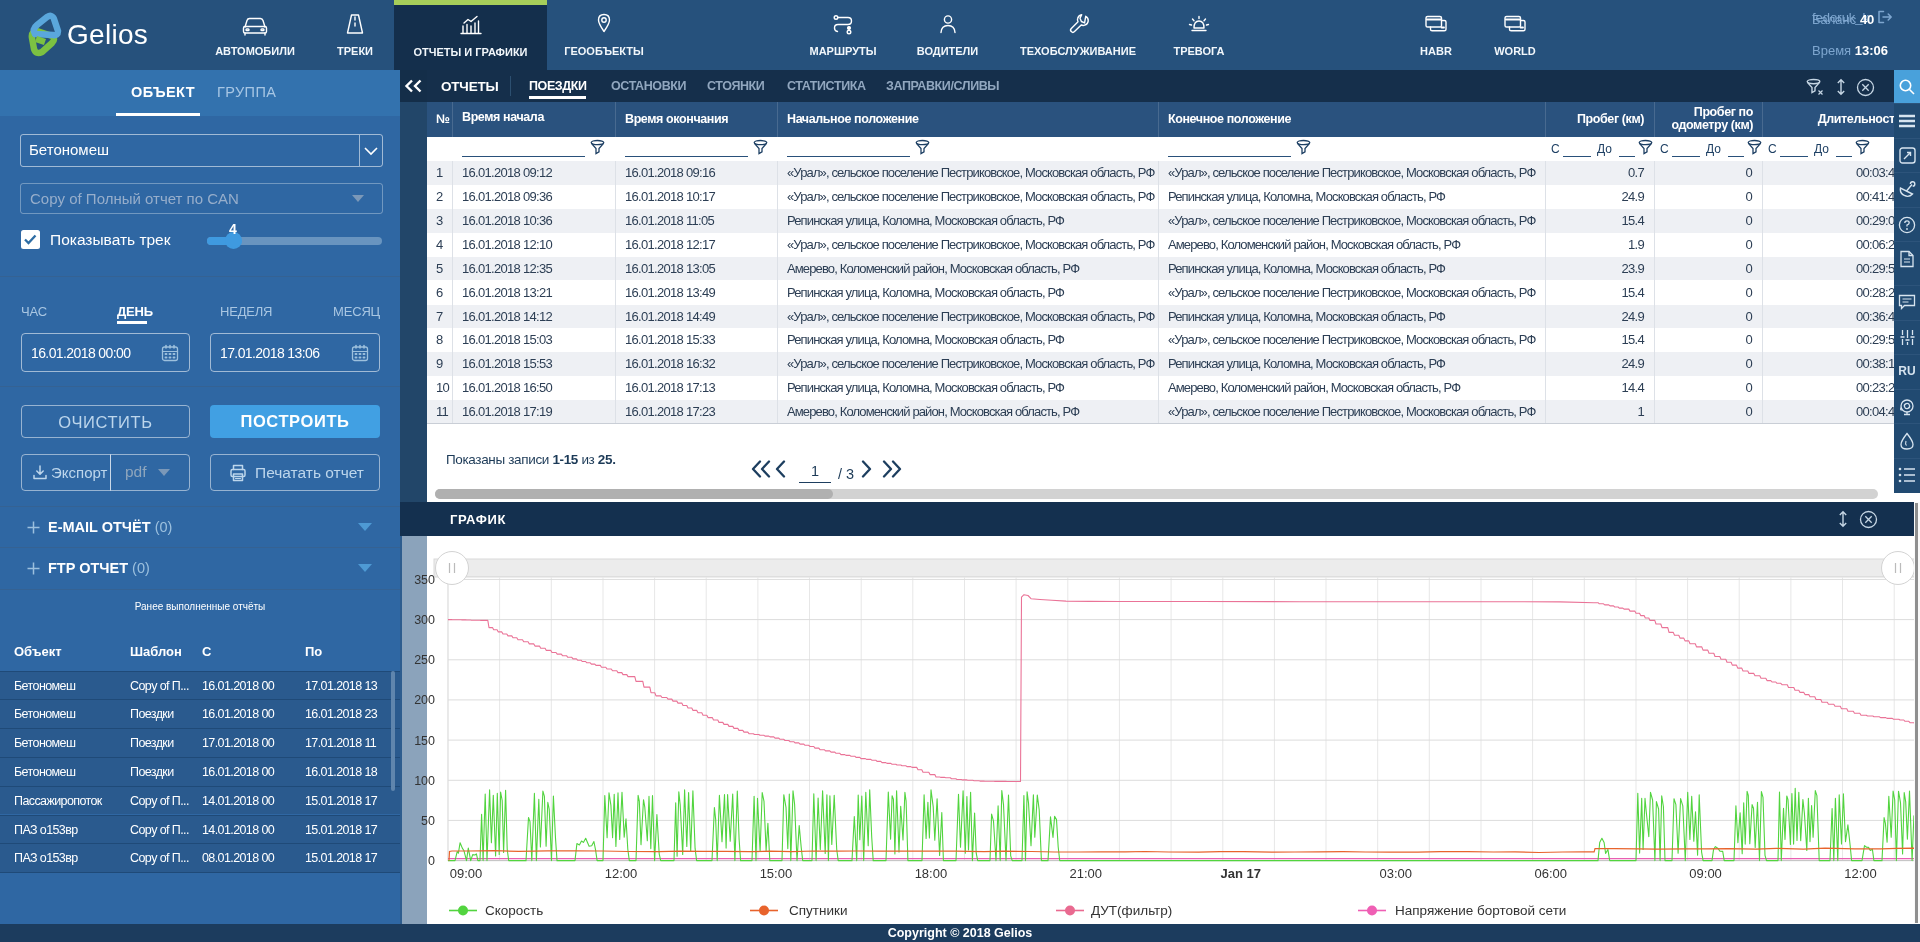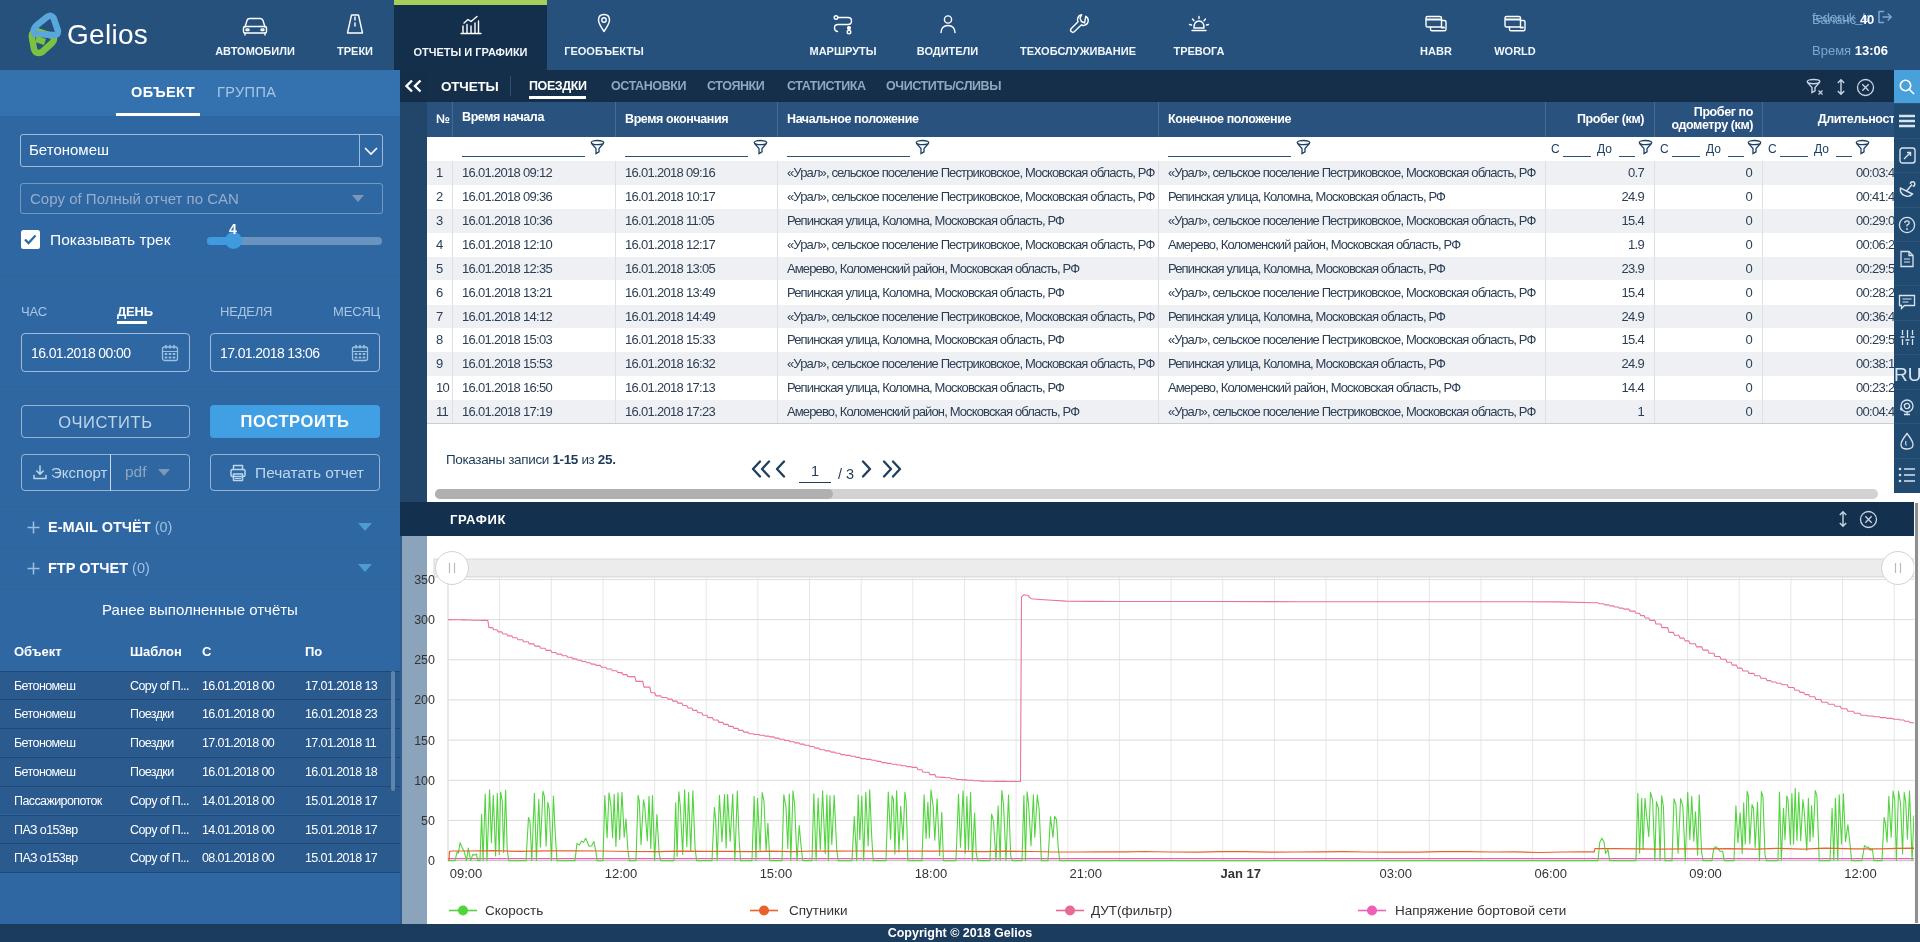--- a/index.html
+++ b/index.html
@@ -187,21 +187,21 @@
       </svg></div>
     <div class="a" style="left:48px;top:449px;font-size:14.5px;font-weight:bold;color:#fff">E-MAIL ОТЧЁТ <span style="color:#9cc0de;font-weight:normal">(0)</span></div>
     <div class="a caret" style="left:358px;top:453px;border-top-color:#4e9ad4;border-left-width:7px;border-right-width:7px;border-top-width:8px"></div>
     <div class="a divl" style="top:477px"></div>
     <div class="a" style="left:27px;top:491px"><svg width="13" height="13" viewBox="0 0 13 13" stroke="#9cc0de" stroke-width="1.5">
         <path d="M6.5 0.5 L6.5 12.5 M0.5 6.5 L12.5 6.5"></path>
       </svg></div>
     <div class="a" style="left:48px;top:490px;font-size:14.5px;font-weight:bold;color:#fff">FTP ОТЧЕТ <span style="color:#9cc0de;font-weight:normal">(0)</span></div>
     <div class="a caret" style="left:358px;top:494px;border-top-color:#4e9ad4;border-left-width:7px;border-right-width:7px;border-top-width:8px"></div>
     <div class="a divl" style="top:519px"></div>
-    <div class="a" style="left:0px;top:531px;width:400px;text-align:center;font-size:15px;color:#fff">Ранее выполненные отчёты</div>
+    <div class="a" style="left:0px;top:531px;width:400px;text-align:center;font-size:10px;color:#fff">Ранее выполненные отчёты</div>
     <div class="a" style="left:14px;top:574px;font-size:13px;font-weight:bold">Объект</div>
     <div class="a" style="left:130px;top:574px;font-size:13px;font-weight:bold">Шаблон</div>
     <div class="a" style="left:202px;top:574px;font-size:13px;font-weight:bold">С</div>
     <div class="a" style="left:305px;top:574px;font-size:13px;font-weight:bold">По</div>
     <div class="a sr" style="top:600.5px">
       <span style="left:14px">Бетономеш</span>
       <span style="left:130px">Copy of П...</span>
       <span style="left:202px">16.01.2018 00</span>
       <span style="left:305px">17.01.2018 13</span>
     </div>
@@ -249,21 +249,21 @@
       <path d="M9 1.5 L3.5 7 L9 12.5 M17.5 1.5 L12 7 L17.5 12.5"></path>
     </svg></div>
 <div class="a" id="secbar"></div>
 <div class="a stab" style="left:441px;color:#fff;font-size:13.5px;letter-spacing:-0.2px">ОТЧЕТЫ</div>
 <div class="a" style="left:510px;top:76px;width:1px;height:20px;background:#2c4f70"></div>
 <div class="a stab" style="left:529px;color:#fff">ПОЕЗДКИ</div>
 <div class="a" style="left:529px;top:96px;width:57px;height:3px;background:#fff"></div>
 <div class="a stab" style="left:611px">ОСТАНОВКИ</div>
 <div class="a stab" style="left:707px">СТОЯНКИ</div>
 <div class="a stab" style="left:787px">СТАТИСТИКА</div>
-<div class="a stab" style="left:886px">ОЧИСТИТЬ/СЛИВЫ</div>
+<div class="a stab" style="left:886px">ЗАПРАВКИ/СЛИВЫ</div>
 <div class="a" style="left:1805px;top:78px"><svg width="19" height="18" viewBox="0 0 19 18" fill="none" stroke="#c6d6e4" stroke-width="1.4">
       <ellipse cx="8.5" cy="3.6" rx="6.3" ry="2.1"></ellipse>
       <path d="M2.4 4.4 L7 9.5 L7 14.6 L10 12.9 L10 9.5 L14.6 4.4"></path>
       <path d="M13.5 12.5 L17.5 16.5 M17.5 12.5 L13.5 16.5" stroke-width="1.2"></path>
     </svg></div>
 <div class="a" style="left:1835px;top:78px"><svg width="12" height="18" viewBox="0 0 12 18" fill="none" stroke="#c6d6e4" stroke-width="1.4">
       <path d="M6 2 L6 16 M2.8 5 L6 1.8 L9.2 5 M2.8 13 L6 16.2 L9.2 13"></path>
     </svg></div>
 <div class="a" style="left:1856px;top:78px"><svg width="19" height="19" viewBox="0 0 19 19" fill="none" stroke="#c6d6e4" stroke-width="1.3">
       <circle cx="9.5" cy="9.5" r="8"></circle>
@@ -492,21 +492,21 @@
       </svg></div>
     <div class="tbi" style="top:215px;height:34.5px;padding-top:8px"><svg width="18" height="16" viewBox="0 0 18 16" fill="none" stroke="#d7e4ef" stroke-width="1.3">
         <path d="M1.5 1.5 L16.5 1.5 L16.5 11.5 L6.5 11.5 L3.5 14.5 L3.5 11.5 L1.5 11.5 Z"></path>
         <path d="M4.5 5 L13.5 5 M4.5 8 L10.5 8" stroke-width="1.1"></path>
       </svg></div>
     <div class="tbi" style="top:249.5px;height:34.5px;padding-top:8px"><svg width="17" height="17" viewBox="0 0 17 17" fill="none" stroke="#d7e4ef" stroke-width="1.3">
         <path d="M3.5 1 L3.5 6 M3.5 10 L3.5 16 M8.5 1 L8.5 9 M8.5 13 L8.5 16 M13.5 1 L13.5 6 M13.5 10 L13.5 16"></path>
         <path d="M1.5 8 L5.5 8 M6.5 11 L10.5 11 M11.5 8 L15.5 8" stroke-width="1.6"></path>
       </svg></div>
     <div class="tbi" style="top:284px;height:34.5px;">
-      <div style="font-size:19px;font-weight:normal;color:#d7e4ef;padding-top:9px">RU</div>
+      <div style="font-size:12px;font-weight:bold;color:#d7e4ef;padding-top:9px">RU</div>
     </div>
     <div class="tbi" style="top:318.5px;height:34.5px;padding-top:8px"><svg width="18" height="19" viewBox="0 0 18 19" fill="none" stroke="#d7e4ef" stroke-width="1.3">
         <circle cx="9" cy="8" r="6"></circle>
         <circle cx="9" cy="8" r="2.6" transform="rotate(-20 9 8)"></circle>
         <path d="M3.5 12.5 Q2 11 3 9.5 M9 14 L9 16.5 M6 16.5 L12 16.5"></path>
       </svg></div>
     <div class="tbi" style="top:353px;height:34.5px;padding-top:8px"><svg width="16" height="19" viewBox="0 0 16 19" fill="none" stroke="#d7e4ef" stroke-width="1.3">
         <path d="M8 1.5 Q14 9 14 12.5 Q14 17 8 17 Q2 17 2 12.5 Q2 9 8 1.5 Z"></path>
         <path d="M7 9 Q6 12 7.5 13.5" stroke-width="1.1"></path>
       </svg></div>

